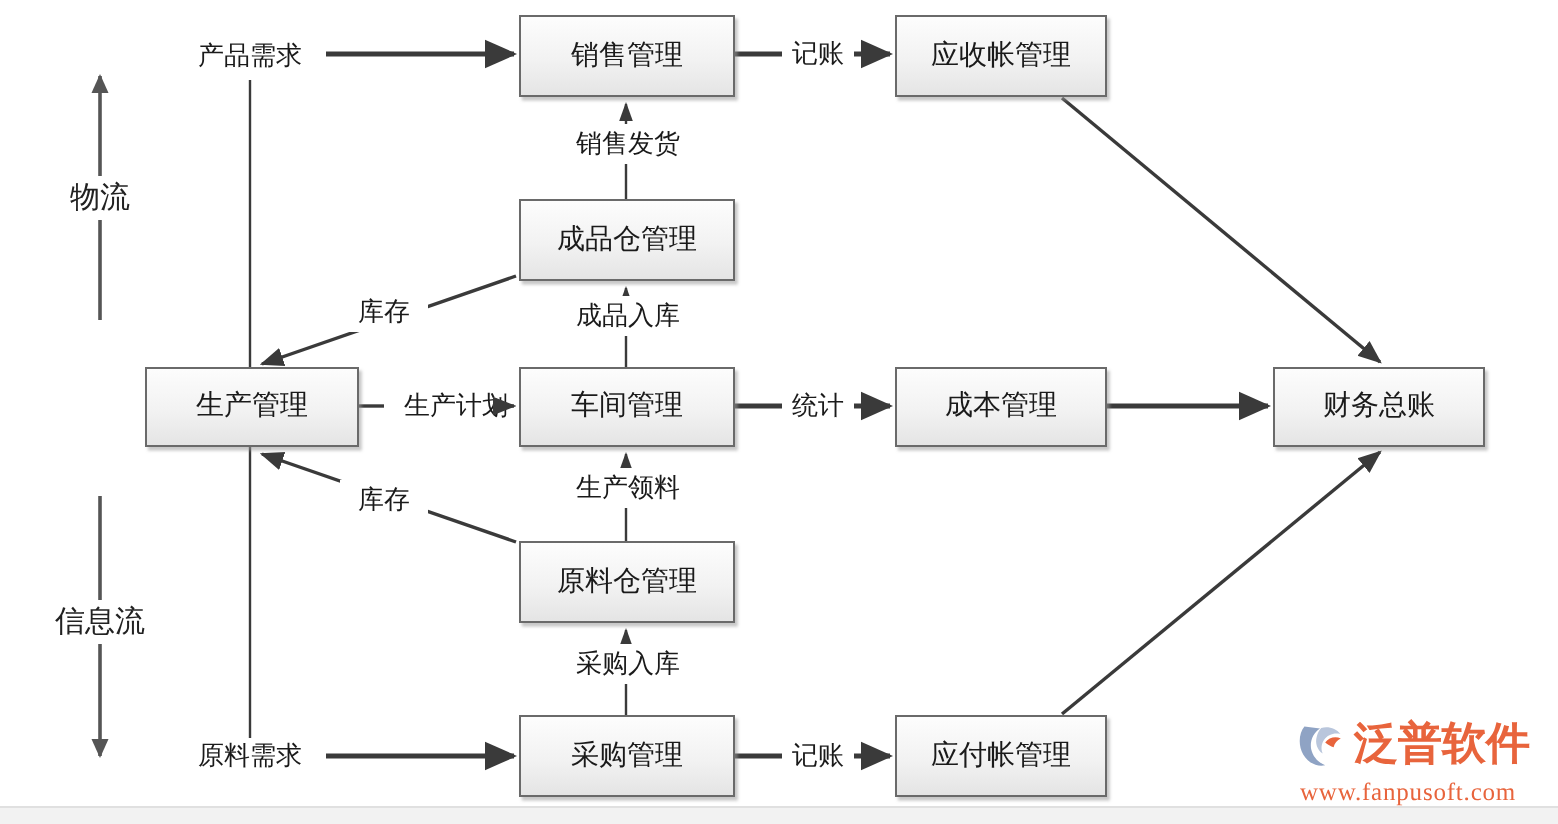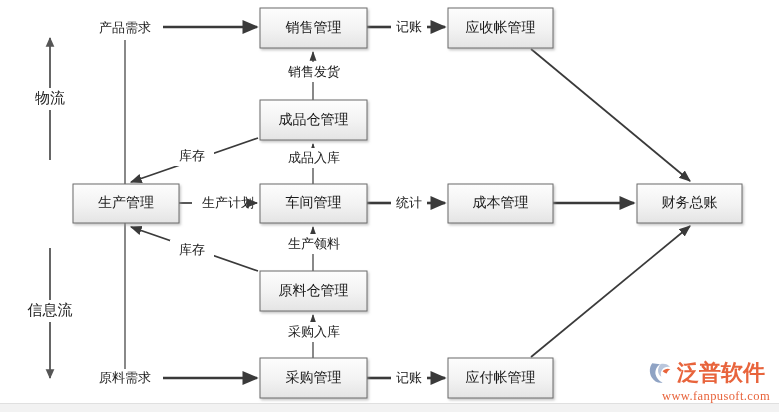--- a/index.html
+++ b/index.html
@@ -93,21 +93,21 @@
     letter-spacing: 0px;
     line-height: 26px;
     white-space: nowrap;
   }
   #logo-url {
     font-family: "Liberation Serif", "DejaVu Serif", serif;
     font-size: 12.5px;
     color: #e8643c;
     letter-spacing: 0.4px;
     margin-top: 1px;
-    margin-left: 14px;
+    margin-left: 2px;
     white-space: nowrap;
   }
   #bottom-strip {
     position: absolute;
     left: 0;
     top: 403px;
     width: 779px;
     height: 9px;
     background: #f2f2f2;
     border-top: 1px solid #e0e0e0;

